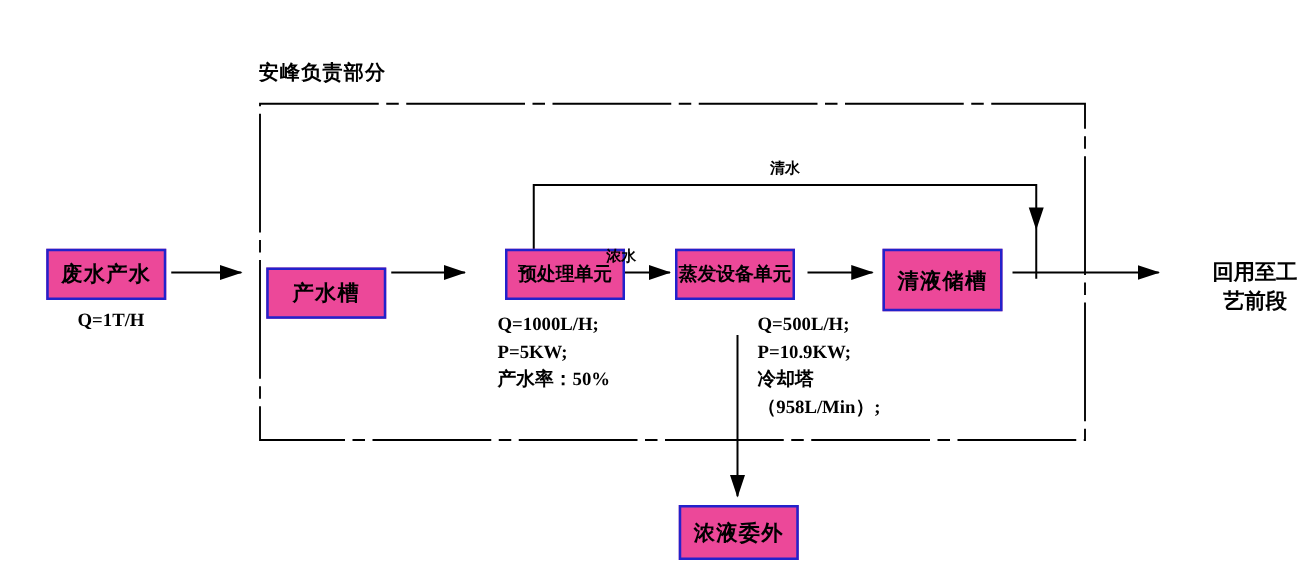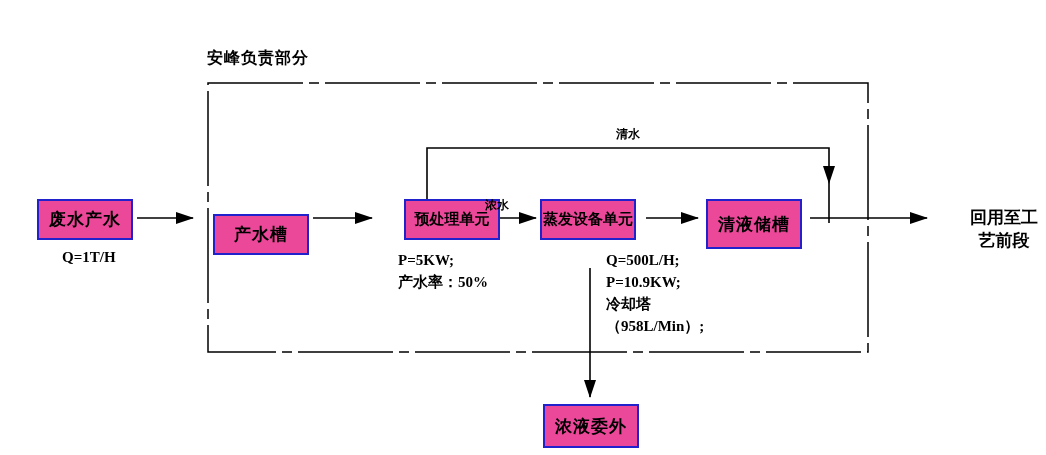--- a/index.html
+++ b/index.html
@@ -87,20 +87,21 @@
   <div class="lbl flowlab" style="left:616px;top:126px;">清水</div>
 
   <div class="lbl outlab">
     <div>回用至工</div>
     <div>艺前段</div>
   </div>
 
   <div class="lbl" style="left:62px;top:249px;font-size:15px;">Q=1T/H</div>
 
   <div class="ann" style="left:398px;top:249px;">
+    <div>Q=1000L/H;</div>
     <div>P=5KW;</div>
     <div>产水率：50%</div>
   </div>
 
   <div class="ann" style="left:606px;top:249px;">
     <div>Q=500L/H;</div>
     <div>P=10.9KW;</div>
     <div>冷却塔</div>
     <div>（958L/Min）;</div>
   </div>

